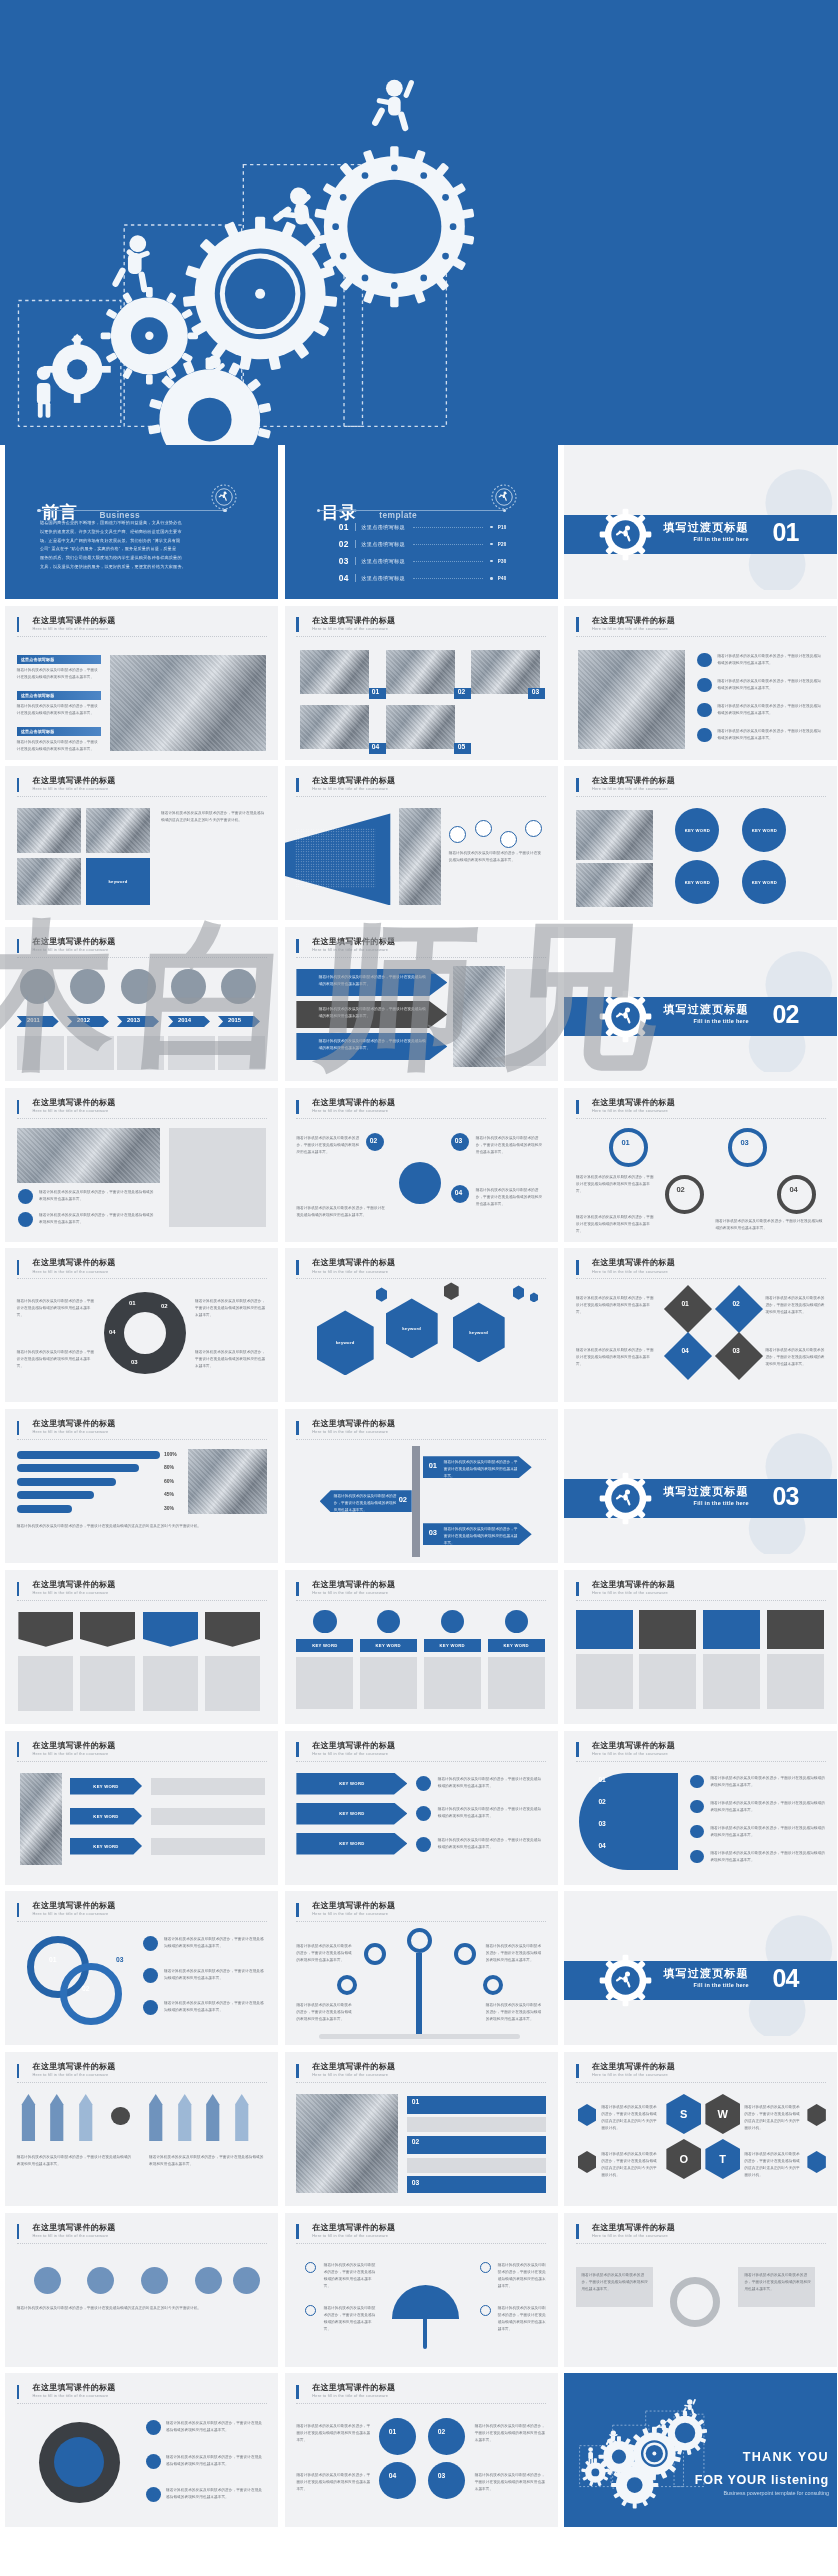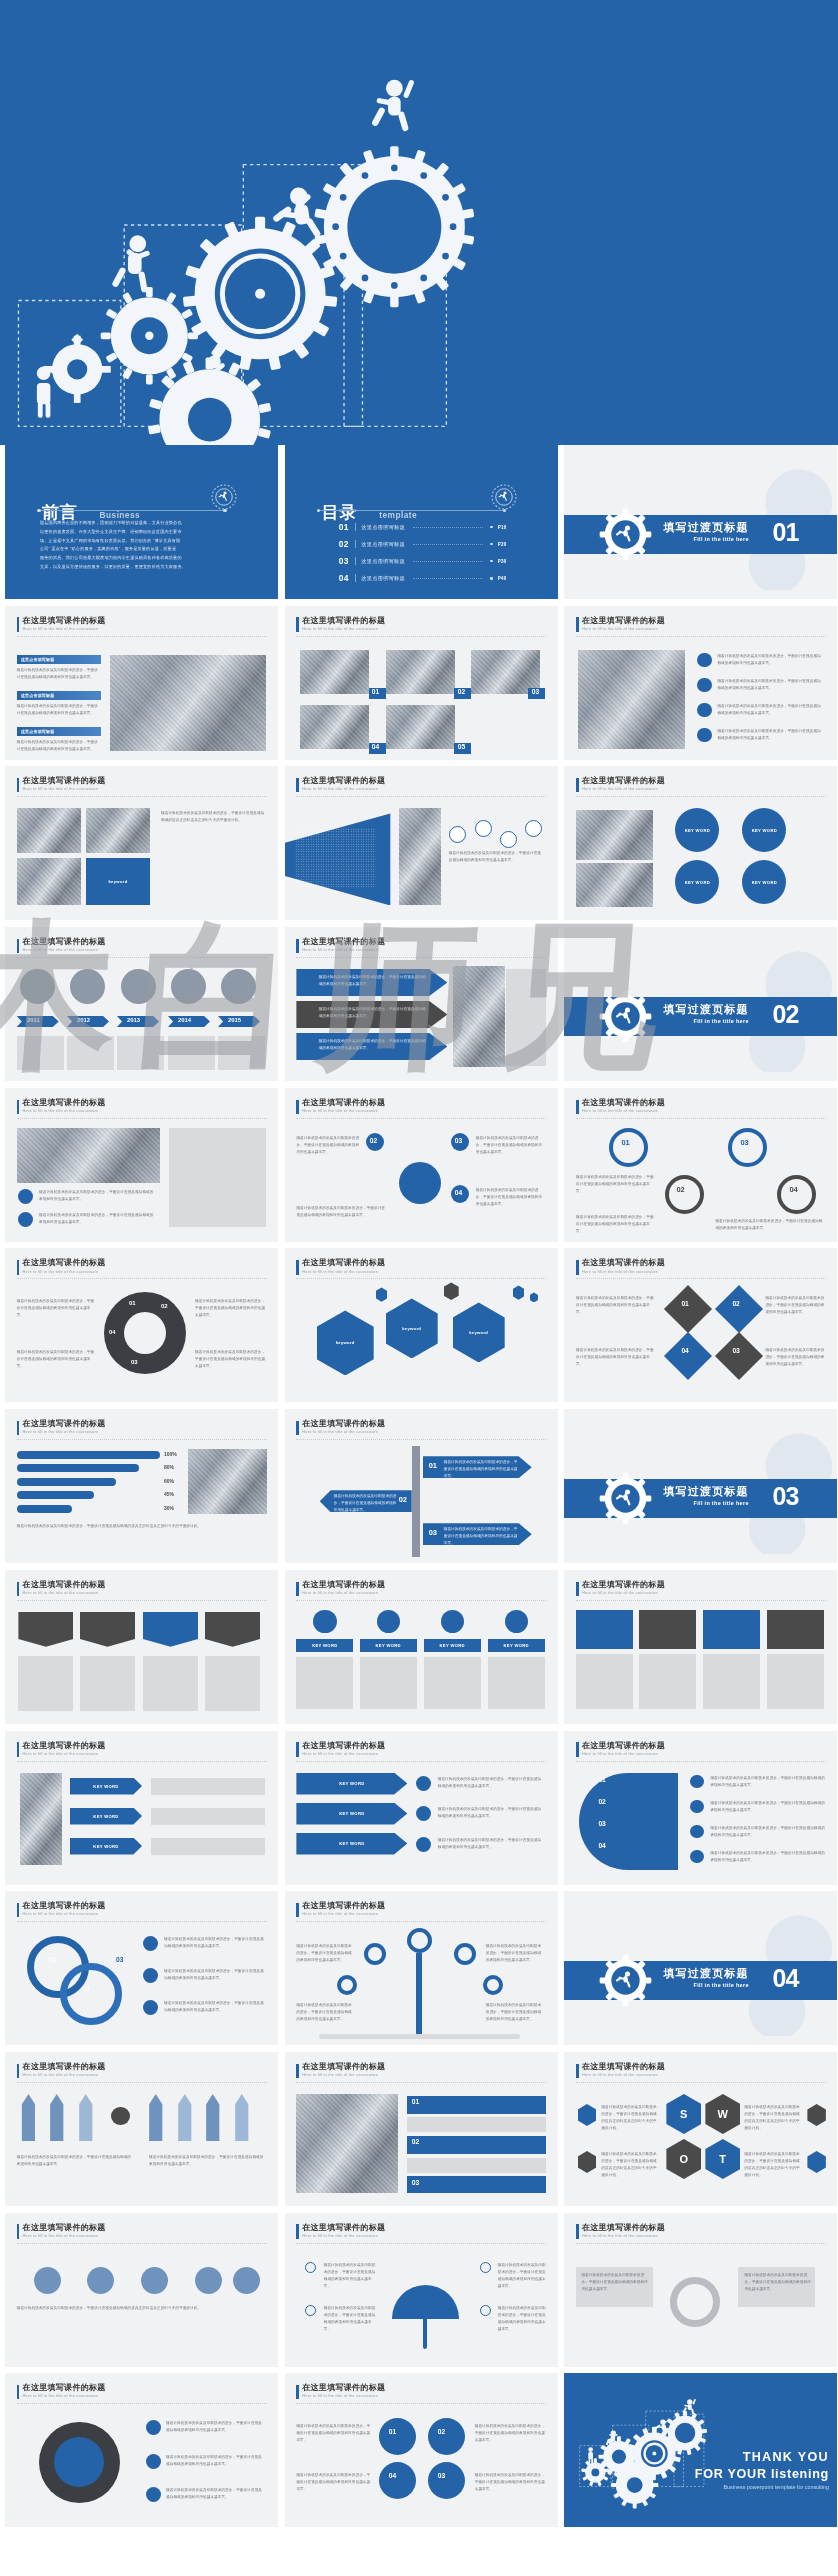--- a/index.html
+++ b/index.html
@@ -25,21 +25,21 @@
   .row{display:flex;gap:6.7px;padding:0 5px;margin-bottom:6.7px;}
   .slide{
     position:relative;width:273px;height:154px;background:#f1f2f4;overflow:hidden;flex:0 0 273px;
   }
   .slide.blue{background:#2563a8;}
   .slide.white{background:#f1f2f4;}
 
   
   .sh{position:absolute;left:11.7px;top:11px;display:flex;gap:3.4px;align-items:flex-start;}
   .sh-bar{width:2.5px;height:14.3px;background:#2563a8;flex:0 0 2.5px;margin-top:0.8px;}
-  .sh-tx{line-height:1;}
+  .sh-tx{line-height:1;margin-left:10px;}
   .sh-cn{font-size:8px;font-weight:bold;color:#333;letter-spacing:0.3px;}
   .sh-en{font-size:3.9px;color:#9aa0a8;margin-top:2.1px;letter-spacing:0.2px;}
   .sh-rule{position:absolute;left:11.7px;top:30px;width:250px;border-top:0.8px dotted #c6cad0;}
 
   
   .pf-title{position:absolute;left:37px;top:56px;display:flex;align-items:baseline;gap:22px;text-align:center;}
   .pf-cn{font-size:17px;font-weight:bold;color:#fff;letter-spacing:0.8px;}
   .pf-en{font-size:8.4px;color:#b9cde4;font-weight:bold;letter-spacing:0.4px;}
   .pf-line{position:absolute;left:34px;top:65px;width:186px;height:0.8px;background:#7fa6d0;}
   .pf-line:before,.pf-line:after{content:"";position:absolute;top:-1.3px;width:3.4px;height:3.4px;border-radius:50%;background:#cfe0f2;}
@@ -97,21 +97,21 @@
   .wm{position:absolute;left:42px;top:889px;width:537px;height:218px;pointer-events:none;z-index:60;
       display:flex;align-items:center;justify-content:center;gap:15px;
       font-size:159px;font-weight:bold;color:rgba(150,153,158,.55);
       font-family:"DejaVu Sans","Liberation Sans",sans-serif;letter-spacing:6.7px;
       transform:skewX(-4deg);}
 
   
   .ty-text{position:absolute;right:8.4px;top:77px;text-align:right;}
   .ty1{font-size:12.6px;font-weight:bold;color:#fff;letter-spacing:1.3px;
        font-family:"Liberation Sans Narrow","Liberation Sans",sans-serif;}
-  .ty2{font-size:12.6px;font-weight:bold;color:#fff;letter-spacing:0.7px;margin-top:3px;
+  .ty2{font-size:12.6px;font-weight:bold;color:#fff;letter-spacing:0.7px;margin-top:9px;
        font-family:"Liberation Sans Narrow","Liberation Sans",sans-serif;}
   .ty3{font-size:5.4px;color:#c9dbee;margin-top:2.5px;white-space:nowrap;}
 </style>
 </head>
 <body>
 
 <div class="hero">
   <svg class="hero-gears" viewBox="0 0 640 530">
     <g fill="none" stroke="#cddcee" stroke-width="1.6" stroke-dasharray="4 4">
       <rect x="22" y="358" width="122" height="150"></rect>

